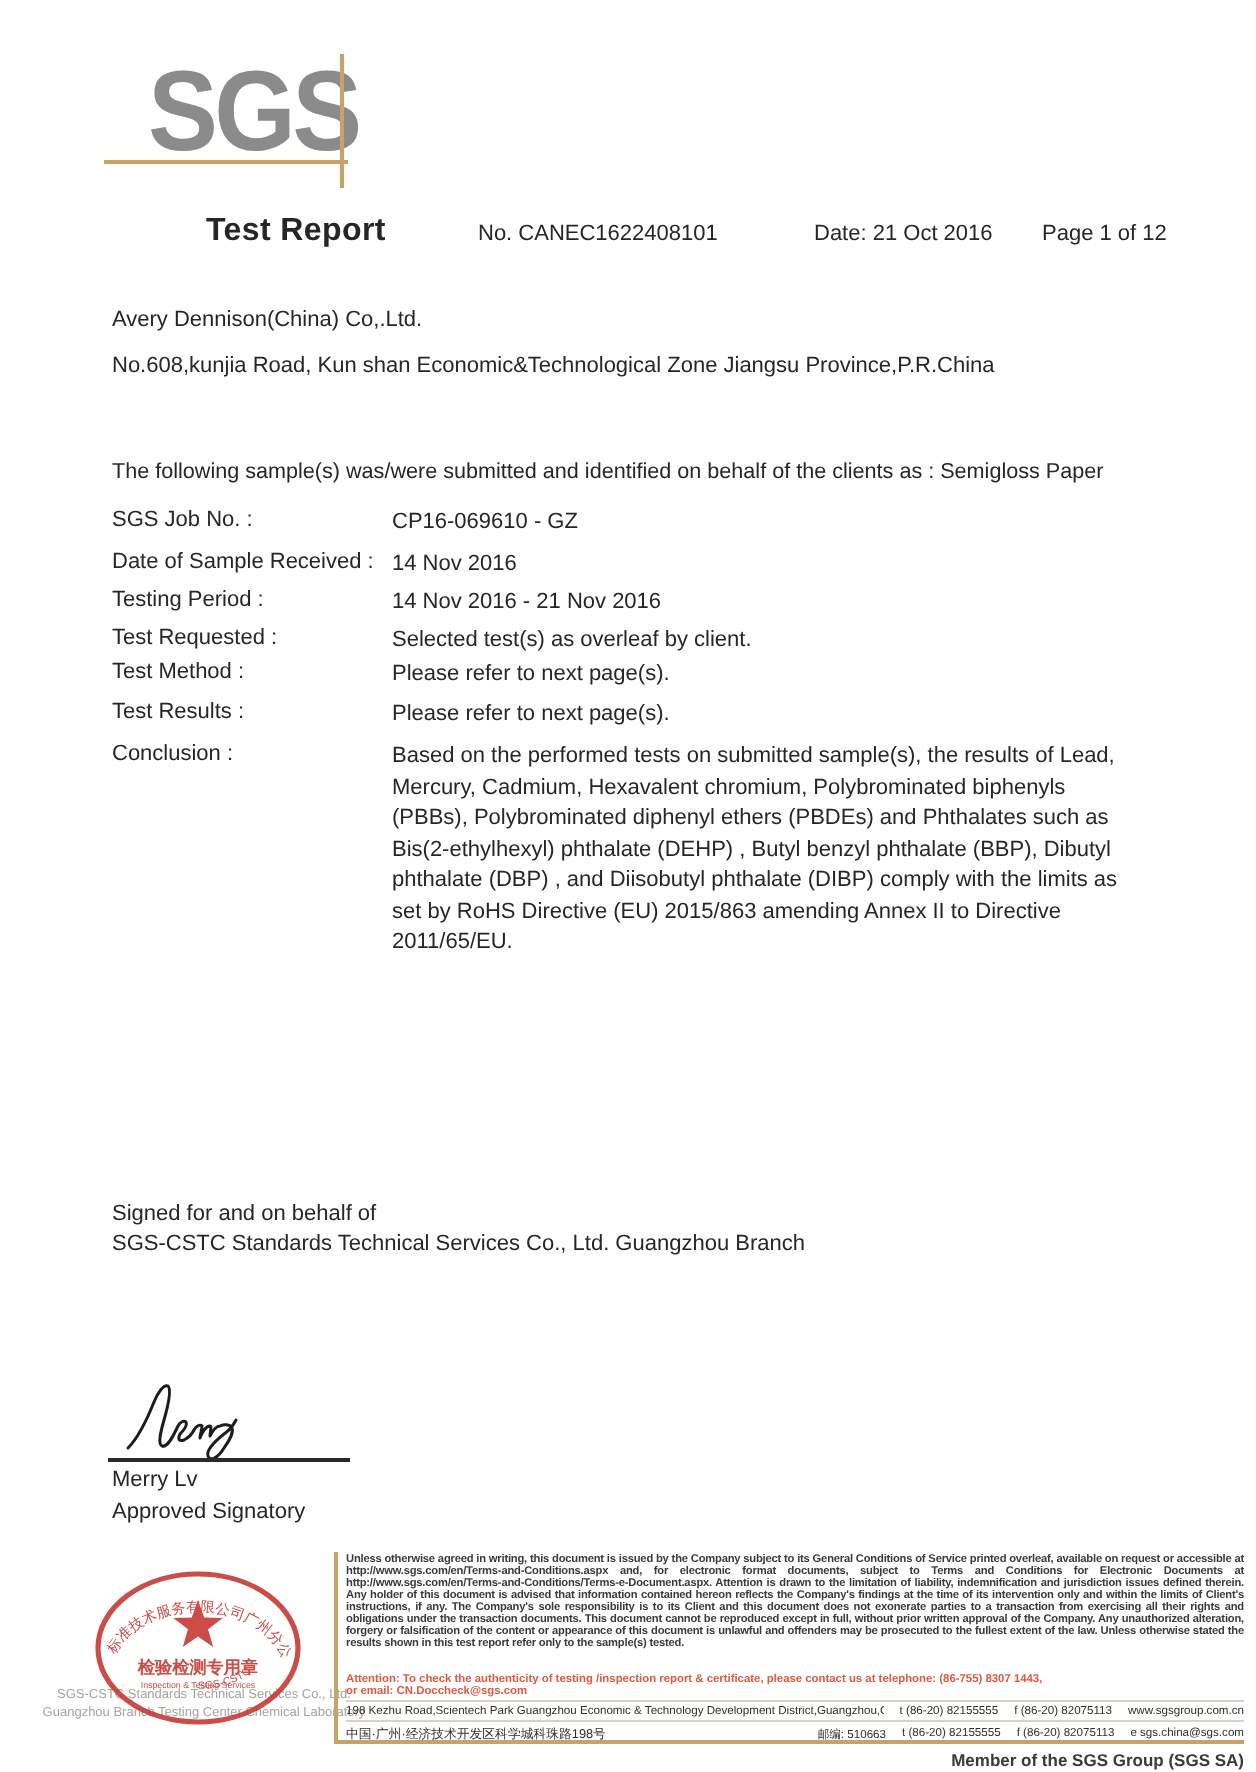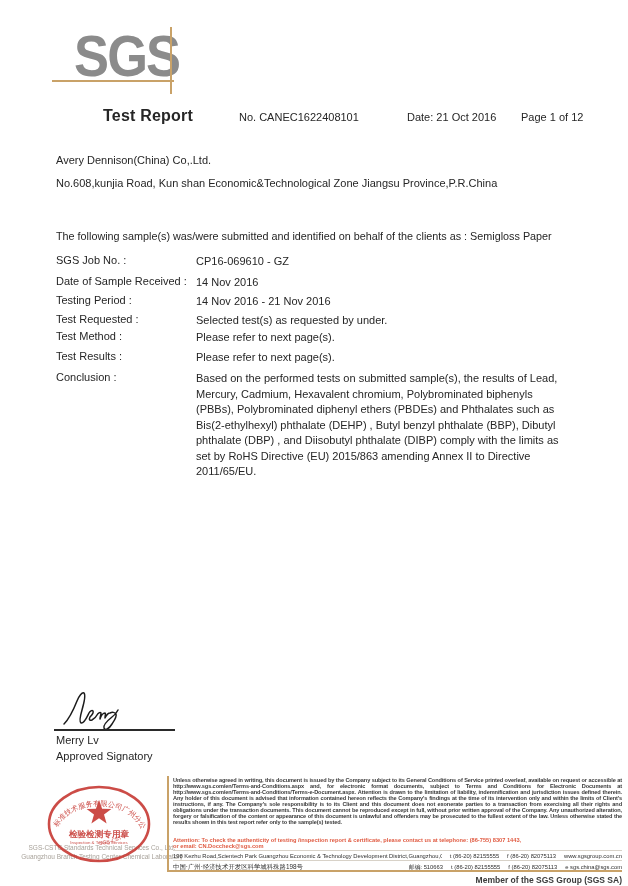--- a/index.html
+++ b/index.html
@@ -82,35 +82,39 @@
   <div class="abs frow r1">
     <span class="lbl">Date of Sample Received :</span>
     <span class="val">14 Nov 2016</span>
   </div>
   <div class="abs frow r2">
     <span class="lbl">Testing Period :</span>
     <span class="val">14 Nov 2016 - 21 Nov 2016</span>
   </div>
   <div class="abs frow r3">
     <span class="lbl">Test Requested :</span>
-    <span class="val">Selected test(s) as requested by under.</span>
+    <span class="val">Selected test(s) as overleaf by client.</span>
   </div>
   <div class="abs frow r4">
     <span class="lbl">Test Method :</span>
     <span class="val">Please refer to next page(s).</span>
   </div>
   <div class="abs frow r5">
     <span class="lbl">Test Results :</span>
     <span class="val">Please refer to next page(s).</span>
   </div>
   <div class="abs frow r6">
     <span class="lbl">Conclusion :</span>
     <span class="val">Based on the performed tests on submitted sample(s), the results of Lead, Mercury, Cadmium, Hexavalent chromium, Polybrominated biphenyls (PBBs), Polybrominated diphenyl ethers (PBDEs) and Phthalates such as Bis(2-ethylhexyl) phthalate (DEHP) , Butyl benzyl phthalate (BBP), Dibutyl phthalate (DBP) , and Diisobutyl phthalate (DIBP) comply with the limits as set by RoHS Directive (EU) 2015/863 amending Annex II to Directive 2011/65/EU.</span>
   </div>
 
+  <div class="abs signed-for">
+    <div>Signed for and on behalf of</div>
+    <div>SGS-CSTC Standards Technical Services Co., Ltd. Guangzhou Branch</div>
+  </div>
   <svg class="abs sig-svg" width="130" height="45" viewBox="0 0 130 45">
     <path d="M6 38 C11 33 15 25 19 15 C21 10 24 6 26 7 C28 9 26 17 24 24 C22 31 21 36 23 37 C26 38 29 31 31 27
              C32 25 34 24 35 25 C36 27 33 30 32 31 C31 33 31 35 34 34 C36 33 38 31 39 29
              C40 27 42 26 43 27 C43 29 42 31 42 33 C43 30 45 27 47 27
              C48 27 47 30 47 32 C48 30 50 27 52 27
              C54 26 57 26 58 28 C59 31 56 35 54 38 C51 43 47 45 46 42 C45 39 49 35 54 31 C57 29 59 26 60 24" fill="none" stroke="#1c1c1c" stroke-width="1.5" stroke-linecap="round" stroke-linejoin="round"></path>
   </svg>
   <div class="abs sig-line"></div>
   <div class="abs sig-name">Merry Lv</div>
   <div class="abs sig-title">Approved Signatory</div>

